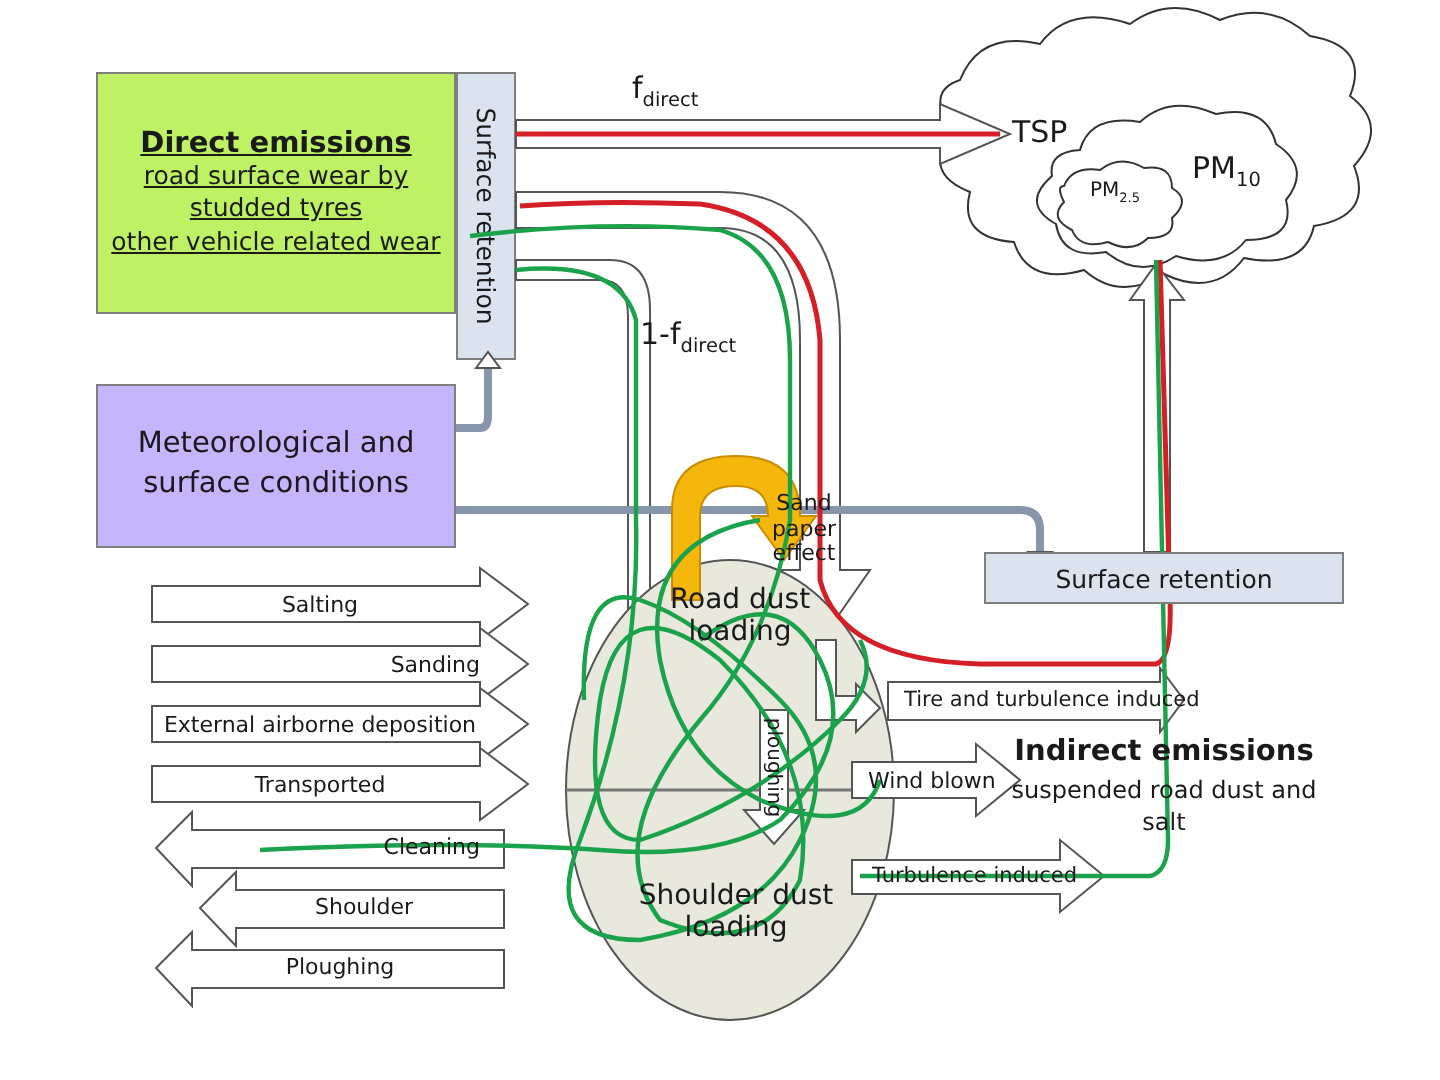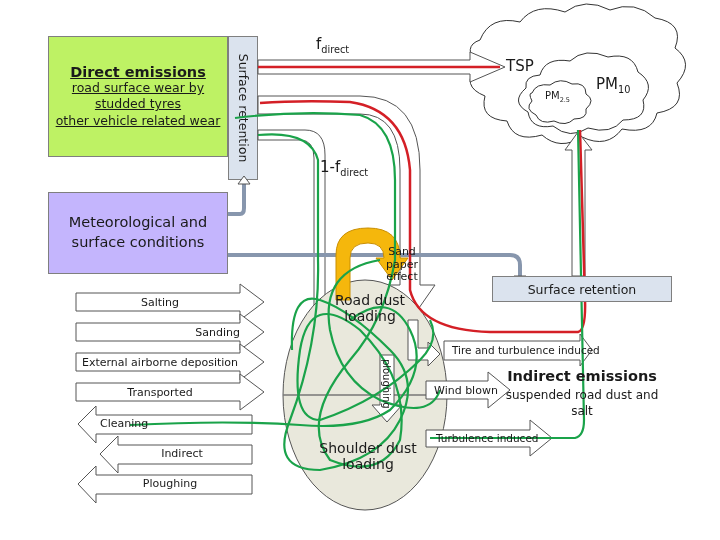--- a/index.html
+++ b/index.html
@@ -146,22 +146,22 @@
   <div>Shoulder dust</div>
     <div>loading</div>
 </div>
 <div class="lbl small" style="left:356px; top:378px; width:60px; transform:rotate(90deg); font-size:10px;">ploughing</div>
 
 <div class="arrow-text" style="left:80px; top:296px; width:160px; text-align:center;">Salting</div>
 <div class="arrow-text" style="left:80px; top:326px; width:160px; text-align:right;">Sanding</div>
 <div class="arrow-text" style="left:80px; top:356px; width:160px; text-align:center;">External airborne deposition</div>
 <div class="arrow-text" style="left:80px; top:386px; width:160px; text-align:center;">Transported</div>
 
-<div class="arrow-text" style="left:100px; top:417px; width:140px; text-align:left;">Cleaning</div>
-<div class="arrow-text" style="left:112px; top:447px; width:140px; text-align:center;">Indirect</div>
+<div class="arrow-text" style="left:100px; top:417px; width:140px; text-align:right;">Cleaning</div>
+<div class="arrow-text" style="left:112px; top:447px; width:140px; text-align:center;">Shoulder</div>
 <div class="arrow-text" style="left:100px; top:477px; width:140px; text-align:center;">Ploughing</div>
 
 <div class="arrow-text" style="left:452px; top:344px; font-size:10.5px;">Tire and turbulence induced</div>
 <div class="arrow-text" style="left:434px; top:384px; font-size:11px;">Wind blown</div>
 <div class="arrow-text" style="left:436px; top:432px; font-size:10.5px;">Turbulence induced</div>
 
 <div class="retention-h">
   <span>Surface retention</span>
 </div>
 <div class="indirect-box" style="top:302px; height:178px; z-index:-1;"></div>

